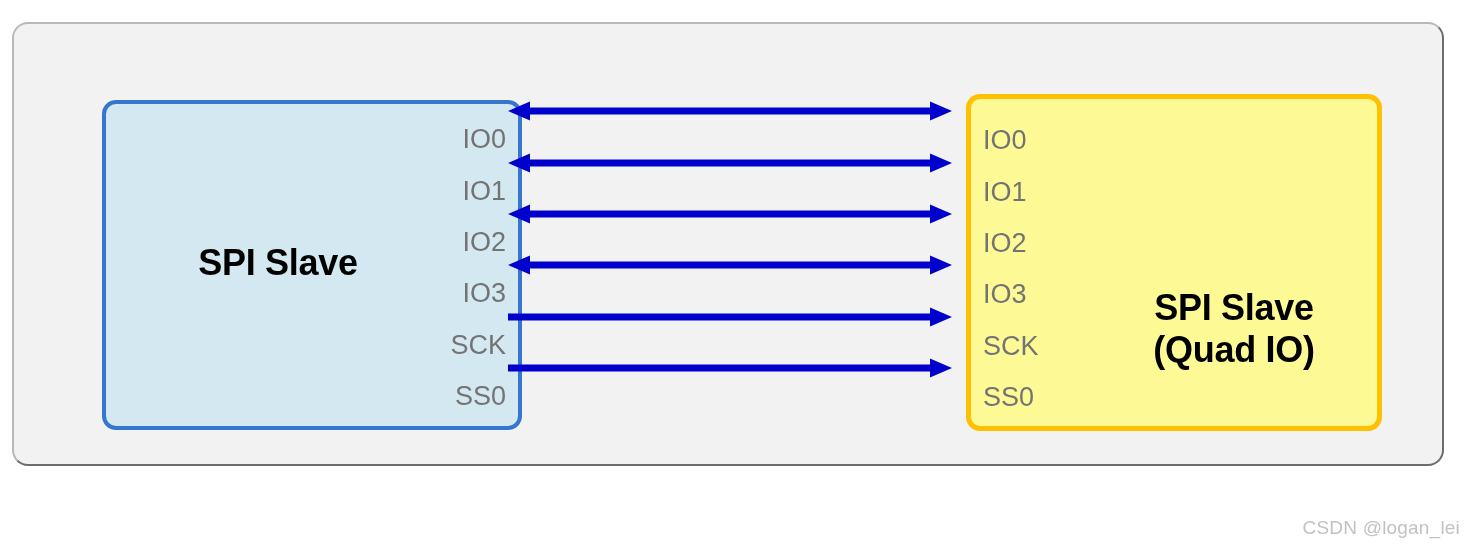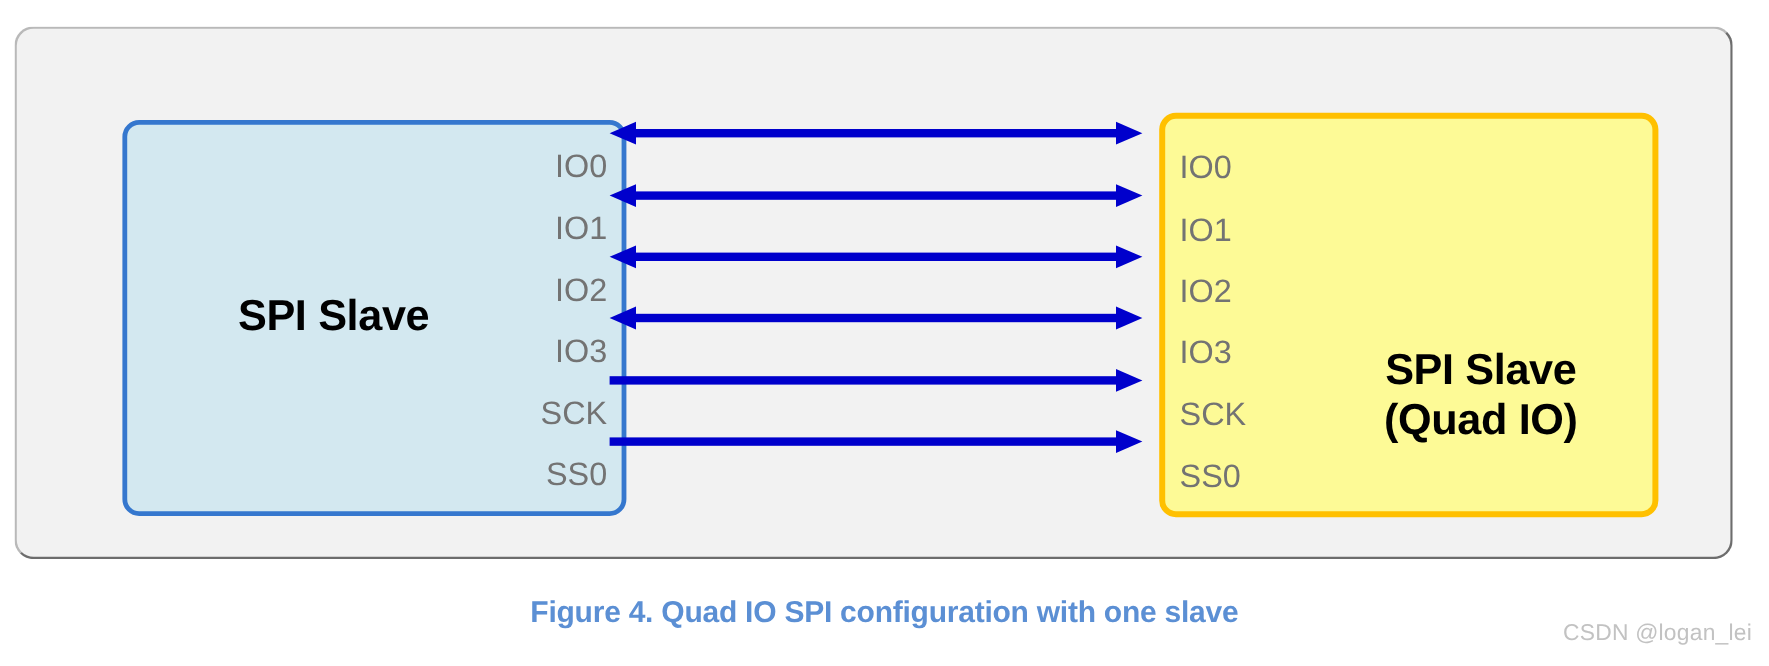--- a/index.html
+++ b/index.html
@@ -188,16 +188,15 @@
       <g>
         <rect x="508" y="313.5" width="425" height="7" fill="#0000cc"></rect>
         <path d="M 952 317 L 930 307.5 L 930 326.5 Z" fill="#0000cc"></path>
       </g>
       <g>
         <rect x="508" y="364.5" width="425" height="7" fill="#0000cc"></rect>
         <path d="M 952 368 L 930 358.5 L 930 377.5 Z" fill="#0000cc"></path>
       </g>
     </svg>
 
-  <div id="caption">Figure 4. Quad IO SPI configuration with one slave</div>
   <div id="watermark">CSDN @logan_lei</div>
 
 </div>
 
 </body></html>

